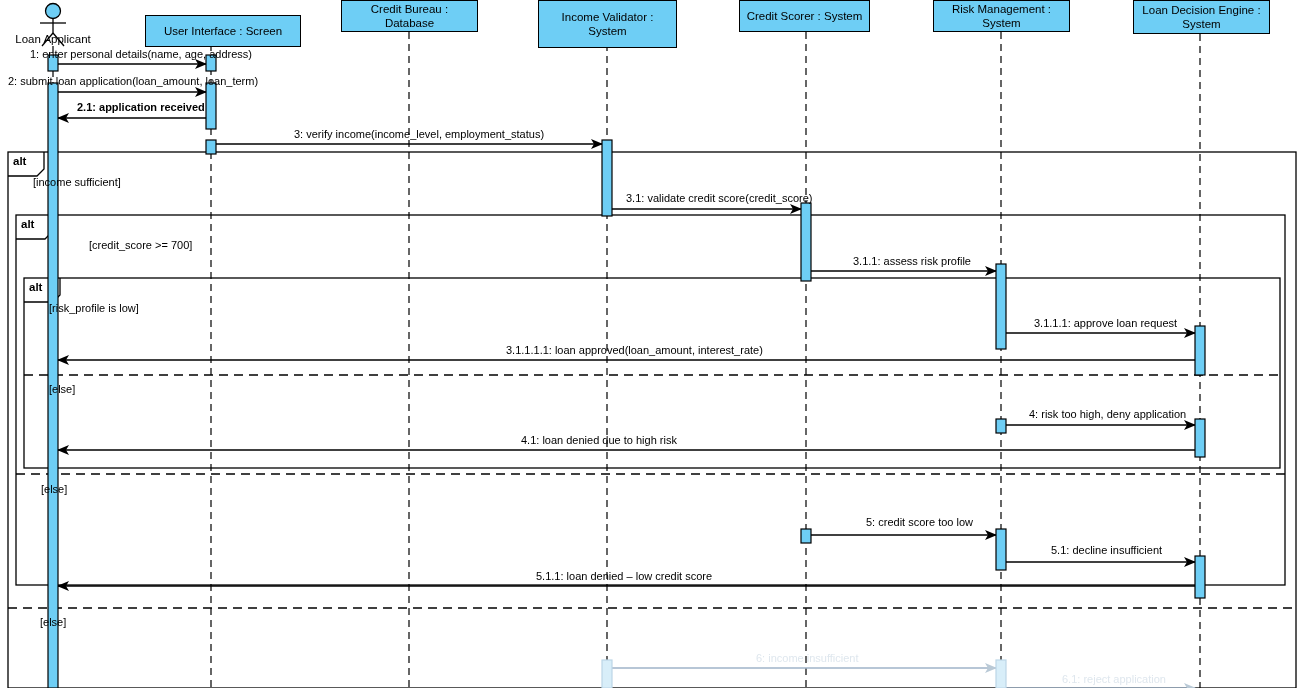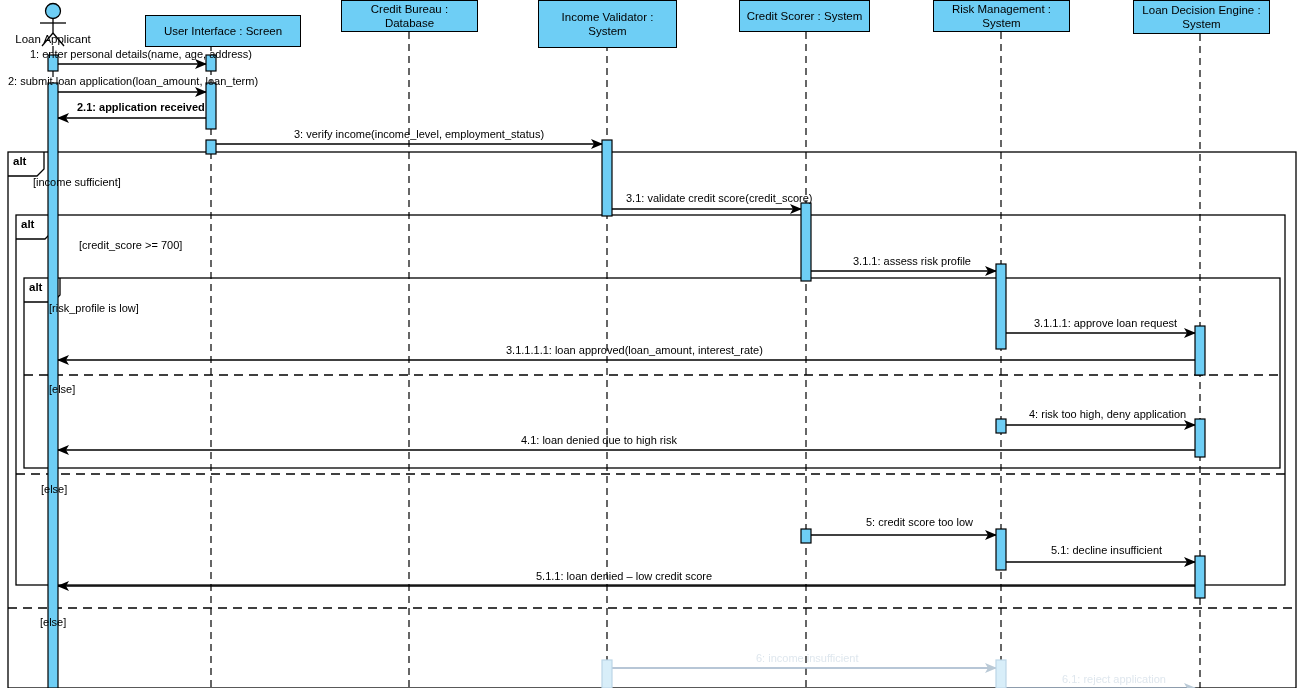--- a/index.html
+++ b/index.html
@@ -153,21 +153,21 @@
       <div class="lifeline-head" style="left: 538px; top: 0px; width: 139px; height: 48px;">Income Validator : System</div>
       <div class="lifeline-head" style="left: 739px; top: 0px; width: 131px; height: 32px;">Credit Scorer : System</div>
       <div class="lifeline-head" style="left: 933px; top: 0px; width: 137px; height: 32px;">Risk Management : System</div>
       <div class="lifeline-head" style="left: 1133px; top: 0px; width: 137px; height: 34px;">Loan Decision Engine : System</div>
     </div>
   <div id="text-layer">
       <div class="frag-label" style="left: 13px; top: 155px;">alt</div>
       <div class="guard-label" style="left: 33px; top: 176px;">[income sufficient]</div>
       <div class="guard-label" style="left: 40px; top: 616px;">[else]</div>
       <div class="frag-label" style="left: 21px; top: 218px;">alt</div>
-      <div class="guard-label" style="left: 31px; top: 239px; padding-left: 48px;">[credit_score &gt;= 700]</div>
+      <div class="guard-label" style="left: 41px; top: 239px; padding-left: 48px;">[credit_score &gt;= 700]</div>
       <div class="guard-label" style="left: 41px; top: 483px;">[else]</div>
       <div class="frag-label" style="left: 29px; top: 281px;">alt</div>
       <div class="guard-label" style="left: 49px; top: 302px;">[risk_profile is low]</div>
       <div class="guard-label" style="left: 49px; top: 383px;">[else]</div>
       <div class="msg-label" style="left: 30px; top: 48px;">1: enter personal details(name, age, address)</div>
       <div class="msg-label" style="left: 8px; top: 75px;">2: submit loan application(loan_amount, loan_term)</div>
       <div class="msg-label" style="left: 77px; top: 101px; font-weight: bold;">2.1: application received</div>
       <div class="msg-label" style="left: 294px; top: 128px;">3: verify income(income_level, employment_status)</div>
       <div class="msg-label" style="left: 626px; top: 192px;">3.1: validate credit score(credit_score)</div>
       <div class="msg-label" style="left: 853px; top: 255px;">3.1.1: assess risk profile</div>

